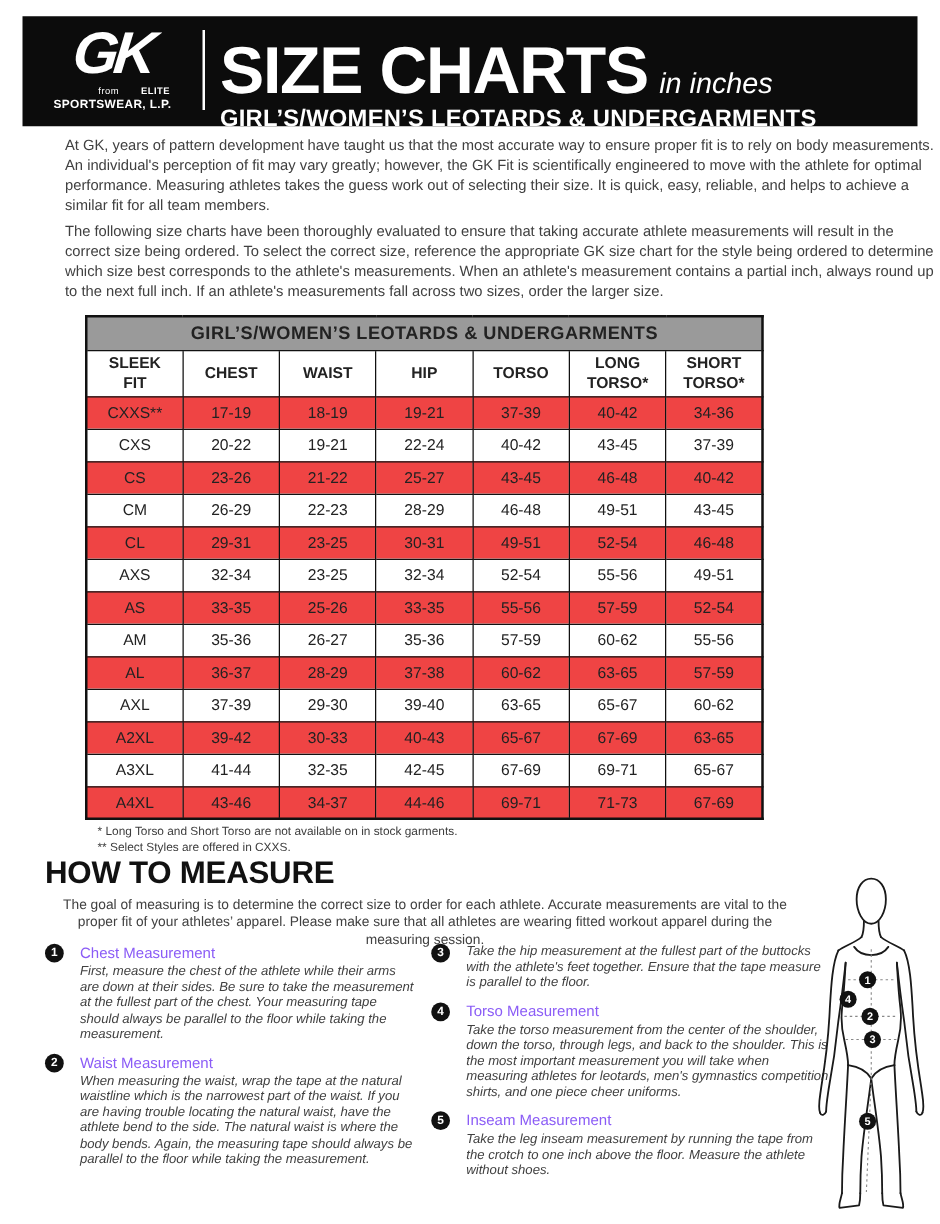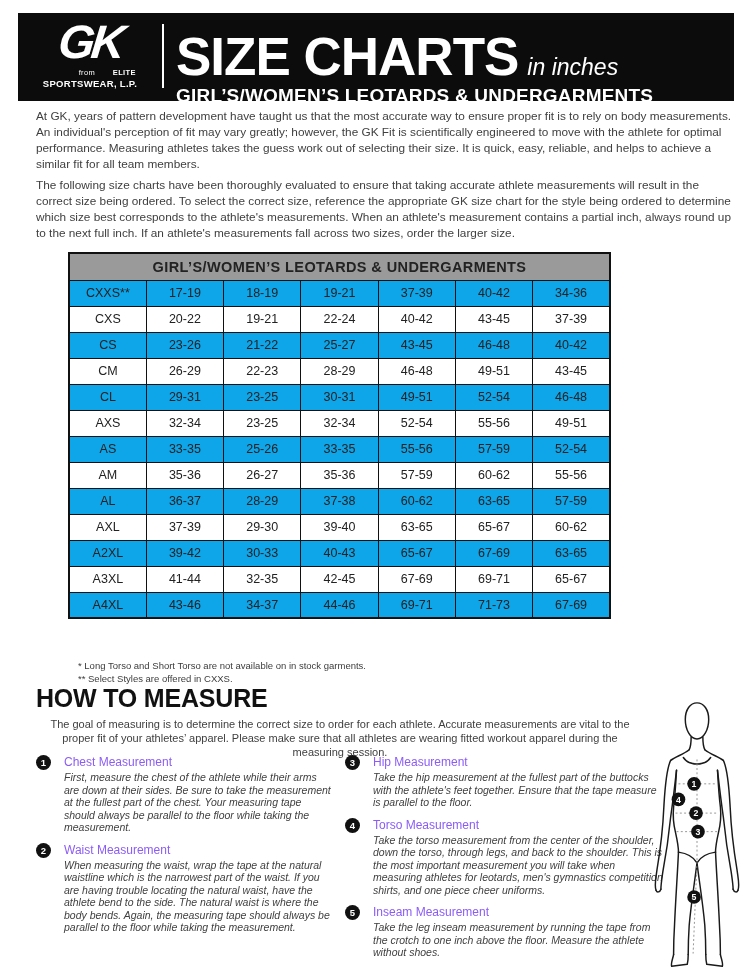--- a/index.html
+++ b/index.html
@@ -84,21 +84,21 @@
   .banner-subtitle {
     font-size: 19px;
     font-weight: 800;
     letter-spacing: 0.2px;
     margin-top: 1px;
   }
 
   
   .intro-par {
     position: absolute;
-    left: 36px;
+    left: 52px;
     width: 700px;
     font-size: 11.8px;
     line-height: 16px;
     color: #404040;
   }
   .intro-par.p1 { top: 108px; }
   .intro-par.p2 { top: 177px; }
 
   
   .size-table-wrap {
@@ -133,21 +133,21 @@
     line-height: 1.25;
     white-space: pre-line;
     height: 37px;
     padding: 2px 0;
   }
   table.size-table td.cell {
     font-size: 12.5px;
     height: 26px;
     background: #ffffff;
   }
-  table.size-table tr.shaded td.cell { background: #0ea5e9; }
+  table.size-table tr.shaded td.cell { background: #ef4444; }
 
   .footnotes {
     position: absolute;
     left: 78px; top: 659px;
     font-size: 9.5px;
     line-height: 13px;
     color: #3c3c3c;
   }
 
   
@@ -232,20 +232,32 @@
 
   <p class="intro-par p1">At GK, years of pattern development have taught us that the most accurate way to ensure proper fit is to rely on body measurements. An individual's perception of fit may vary greatly; however, the GK Fit is scientifically engineered to move with the athlete for optimal performance. Measuring athletes takes the guess work out of selecting their size. It is quick, easy, reliable, and helps to achieve a similar fit for all team members.</p>
   <p class="intro-par p2">The following size charts have been thoroughly evaluated to ensure that taking accurate athlete measurements will result in the correct size being ordered. To select the correct size, reference the appropriate GK size chart for the style being ordered to determine which size best corresponds to the athlete's measurements. When an athlete's measurement contains a partial inch, always round up to the next full inch.  If an athlete's measurements fall across two sizes, order the larger size.</p>
 
   <div class="size-table-wrap">
     <table class="size-table">
       <tbody>
         <tr>
           <td class="table-banner" colspan="7">GIRL’S/WOMEN’S LEOTARDS &amp; UNDERGARMENTS</td>
         </tr>
+        <tr>
+            <th>SLEEK
+FIT</th>
+            <th>CHEST</th>
+            <th>WAIST</th>
+            <th>HIP</th>
+            <th>TORSO</th>
+            <th>LONG
+TORSO*</th>
+            <th>SHORT
+TORSO*</th>
+          </tr>
       <tr class="shaded">
             <td class="cell">CXXS**</td>
             <td class="cell">17-19</td>
             <td class="cell">18-19</td>
             <td class="cell">19-21</td>
             <td class="cell">37-39</td>
             <td class="cell">40-42</td>
             <td class="cell">34-36</td>
           </tr>
           <tr>
@@ -377,21 +389,20 @@
       </div>
       <div class="step">
         <span class="badge">2</span>
         <div class="step-title">Waist Measurement</div>
         <div class="step-text">When measuring the waist, wrap the tape at the natural waistline which is the narrowest part of the waist. If you are having trouble locating the natural waist, have the athlete bend to the side. The natural waist is where the body bends. Again, the measuring tape should always be parallel to the floor while taking the measurement.</div>
       </div>
     </div>
   <div class="steps-col right">
       <div class="step">
         <span class="badge">3</span>
-        <div class="step-title">Hip Measurement</div>
         <div class="step-text">Take the hip measurement at the fullest part of the buttocks with the athlete's feet together. Ensure that the tape measure is parallel to the floor.</div>
       </div>
       <div class="step">
         <span class="badge">4</span>
         <div class="step-title">Torso Measurement</div>
         <div class="step-text">Take the torso measurement from the center of the shoulder, down the torso, through legs, and back to the shoulder.  This is the most important measurement you will take when measuring athletes for leotards, men's gymnastics competition shirts, and one piece cheer uniforms.</div>
       </div>
       <div class="step">
         <span class="badge">5</span>
         <div class="step-title">Inseam Measurement</div>

